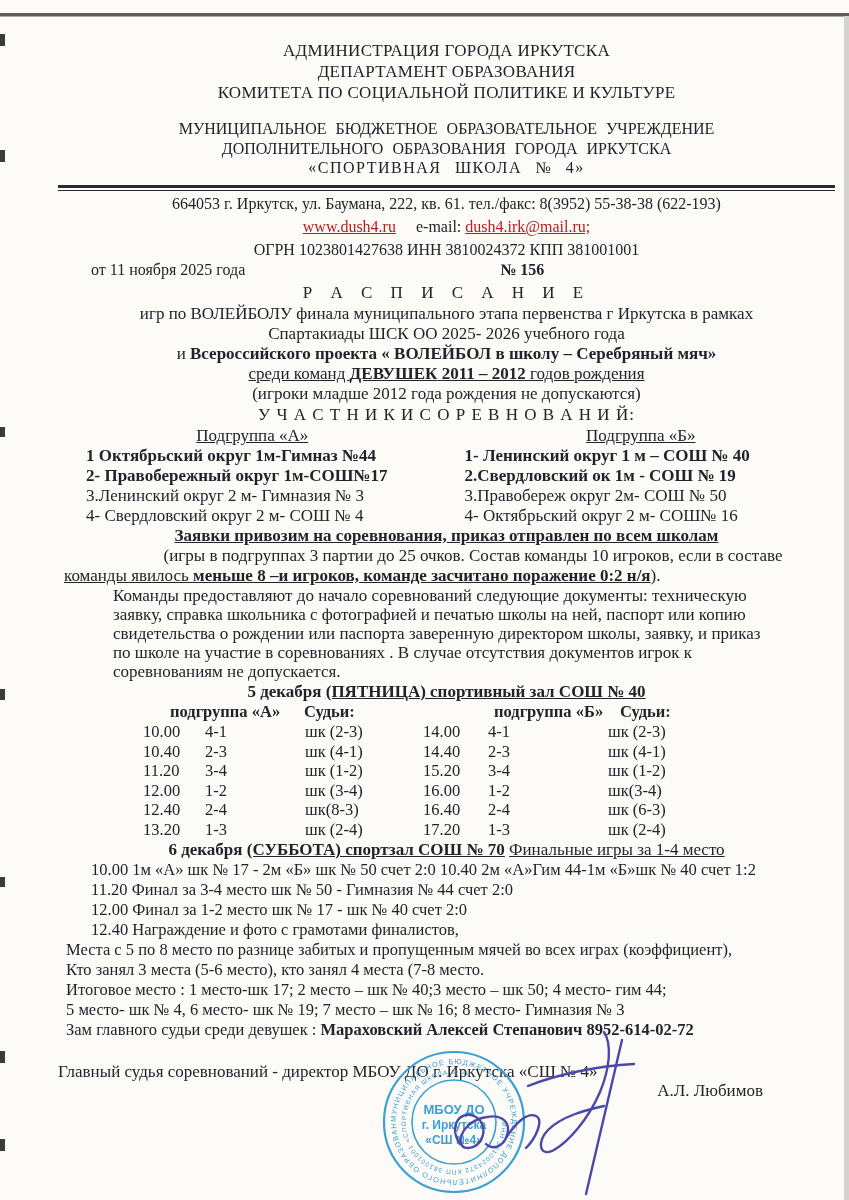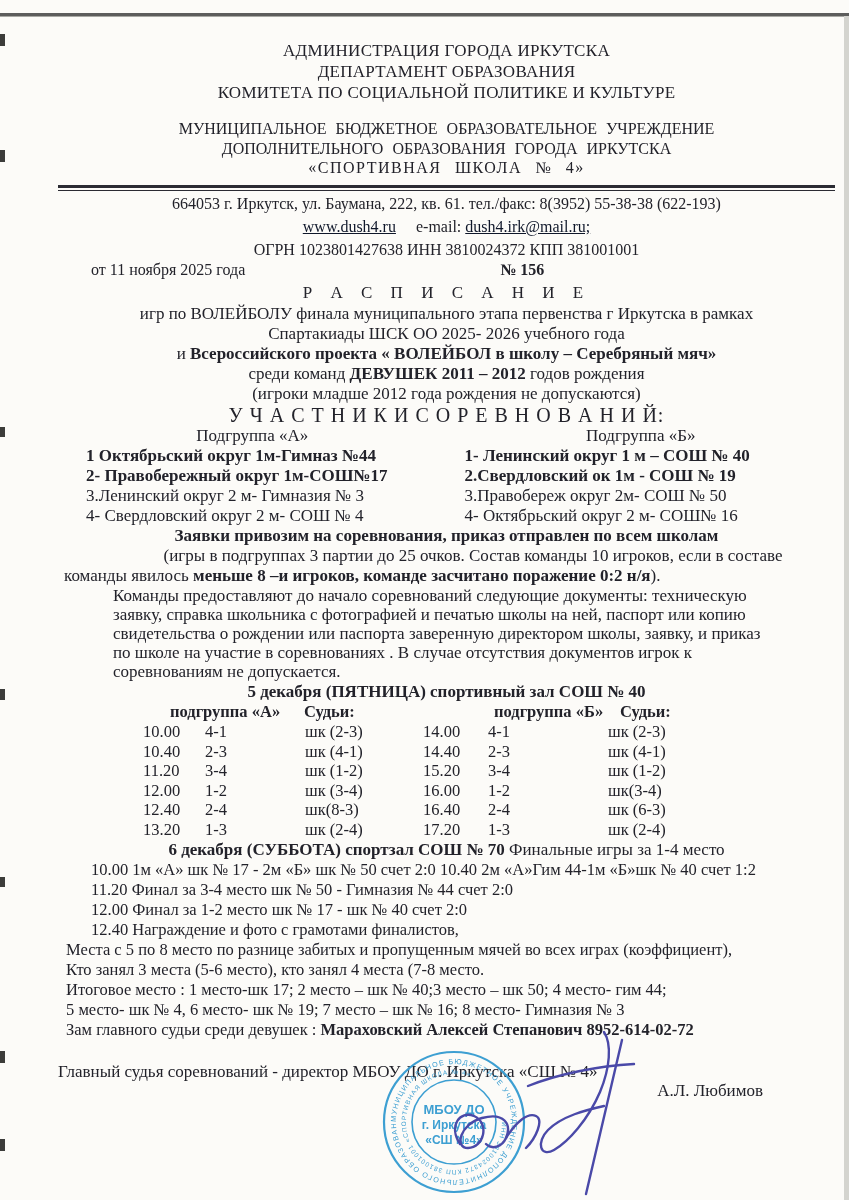--- a/index.html
+++ b/index.html
@@ -12,28 +12,28 @@
   .scan-dash{position:absolute;left:0;width:5px;background:#3c3c3a;}
   
   .content{position:absolute;left:58px;top:40px;width:777px;}
   .center{text-align:center;}
   .h1{font-size:19px;line-height:23px;letter-spacing:.5px;}
   .h2{font-size:17px;line-height:21px;letter-spacing:.3px;}
   .org{font-size:16px;line-height:19.5px;word-spacing:5px;margin-top:16px;}
   .org-name{font-size:16px;line-height:20px;letter-spacing:1.5px;word-spacing:8px;}
   .rule{margin-top:7px;height:2px;border-top:3px solid #2b2b33;border-bottom:1.5px solid #2b2b33;}
   .addr{font-size:16px;line-height:20px;margin-top:3px;}
-  a.doclink{color:#0f172a;}
+  a.doclink{color:#b91c1c;}
   .dateline{display:flex;font-size:16px;line-height:20px;margin-left:33px;align-items:flex-end;}
   .docnum{font-weight:bold;margin-left:255px;}
   .rasp{font-size:17px;line-height:22px;letter-spacing:7px;margin-top:2px;}
   .t17{font-size:17px;line-height:20px;}
   .b{font-weight:bold;}
-  .u{}
-  .uch{font-size:20px;line-height:22px;letter-spacing:1px;text-align:center;}
+  .u{text-decoration:underline;}
+  .uch{font-size:17px;line-height:22px;letter-spacing:1px;text-align:center;}
   .groups{display:flex;font-size:17px;}
   .gcol{width:50%;}
   .gtitle{text-align:center;font-size:17px;line-height:20px;}
   .gitem{line-height:20px;padding-left:28px;white-space:nowrap;}
   .gcol-b .gitem{padding-left:18px;}
   .rules-l2{font-size:17px;line-height:20px;margin-left:53px;white-space:nowrap;text-align:center;}
   .rules-l3{font-size:17px;line-height:20px;margin-left:6px;white-space:nowrap;}
   .para div{font-size:17px;line-height:19px;margin-left:55px;white-space:nowrap;}
   .day-title{font-size:17px;line-height:21px;}
   .sch{font-size:16.5px;}

